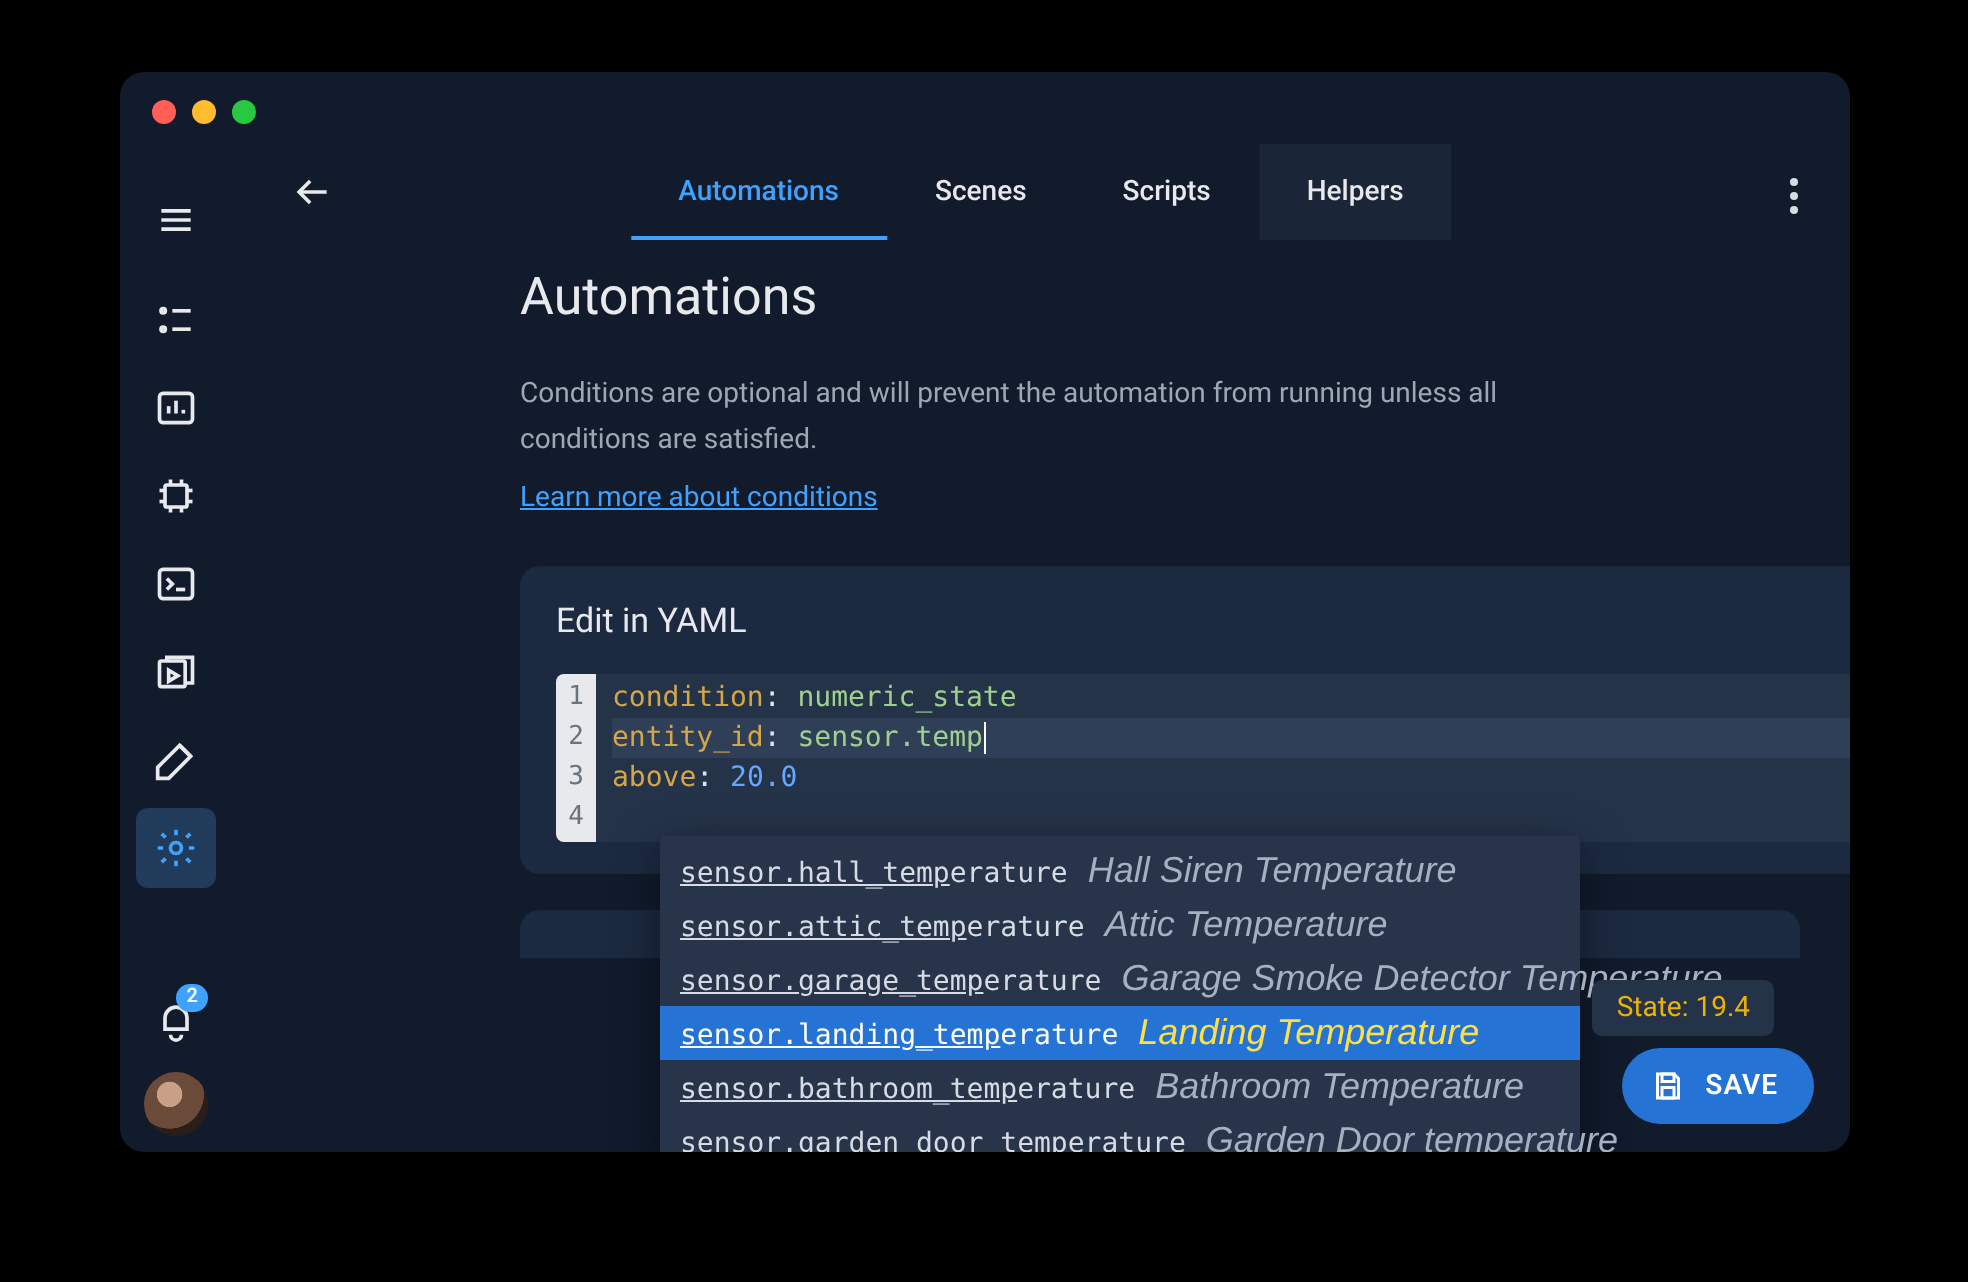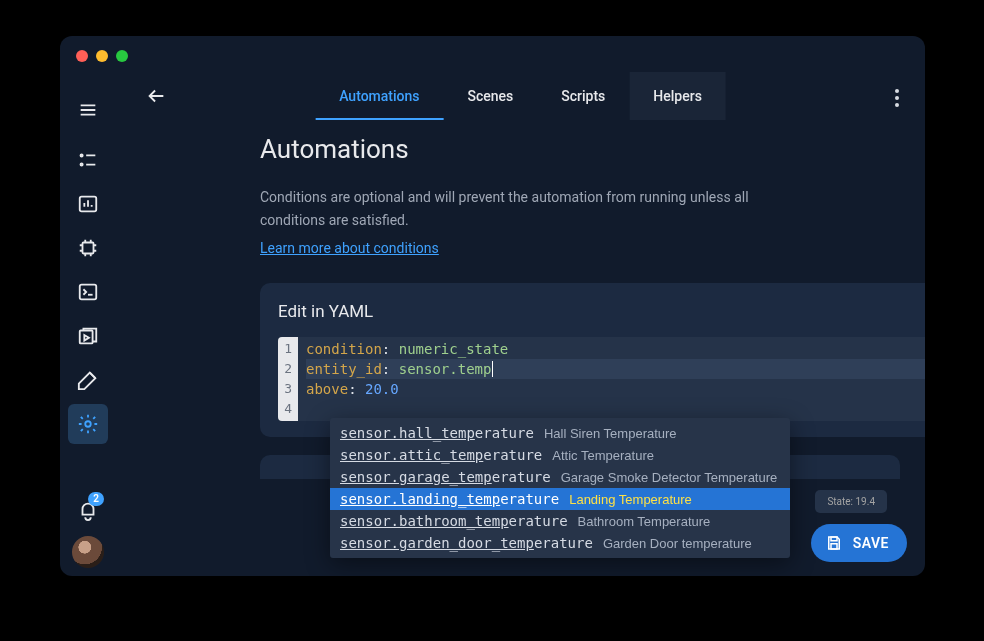--- a/index.html
+++ b/index.html
@@ -48,23 +48,23 @@
     .kw{color:#d4a64a;}
     .val{color:#9fd08e;}
     .num{color:#66a7ff;}
     .line{display:block;}
     .line.hi{background:#2f3f58;}
     .cursor{border-right:1.5px solid #fff;padding-right:1px;}
     .autocomp{position:absolute;left:270px;top:382px;width:460px;background:#273449;border-radius:3px;box-shadow:0 6px 24px rgba(0,0,0,.45);padding:4px 0;font-family:'SFMono-Regular',Menlo,Consolas,monospace;font-size:14px;}
     .acrow{display:flex;align-items:baseline;gap:10px;padding:3px 10px;color:#d6dbe4;white-space:nowrap;cursor:pointer;}
     .acrow.sel{background:#2574d5;color:#fff;}
     .acid{}
-    .acfr{color:#a6b0c0;font-family:-apple-system,sans-serif;font-size:13px;}
+    .acfr{font-style:italic;color:#a6b0c0;font-family:-apple-system,sans-serif;font-size:18px;}
     .acrow.sel .acfr{color:#fde047;}
-    .statepop{position:absolute;right:38px;top:454px;background:#253349;color:#a3a3a3;font-size:10px;padding:6px 12px;border-radius:5px;white-space:nowrap;}
+    .statepop{position:absolute;right:38px;top:454px;background:#253349;color:#eab308;font-size:14px;padding:6px 12px;border-radius:5px;white-space:nowrap;}
     .savebtn{position:absolute;right:18px;bottom:14px;background:#2574d5;color:#fff;font-size:14px;font-weight:600;letter-spacing:.5px;padding:10px 18px 10px 14px;border-radius:999px;display:flex;align-items:center;gap:10px;cursor:pointer;}
     .savebtn svg{width:18px;height:18px;}
     .savebtn svg *{stroke:#fff;fill:none;stroke-width:2;}
     .nextcard{margin:18px 0 0 116px;width:640px;height:24px;background:#1c2a41;border-radius:10px 10px 0 0;}
   </style>
 </head>
 <body>
 
 <div class="window">
   <div class="traffic">

